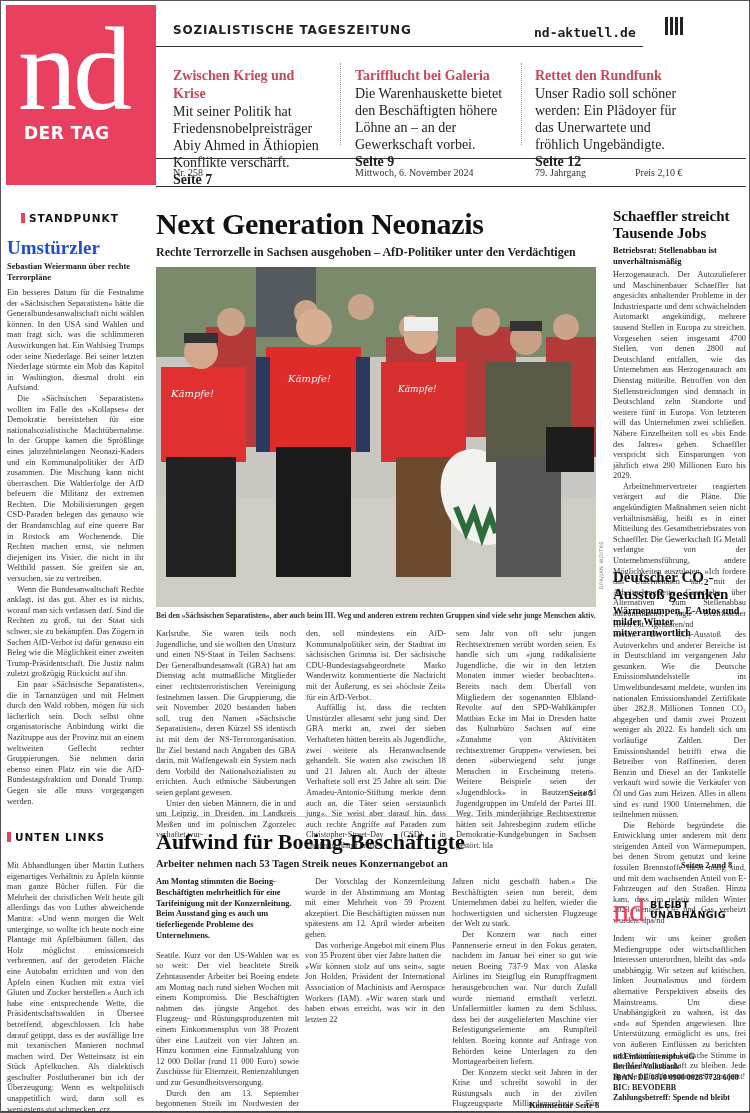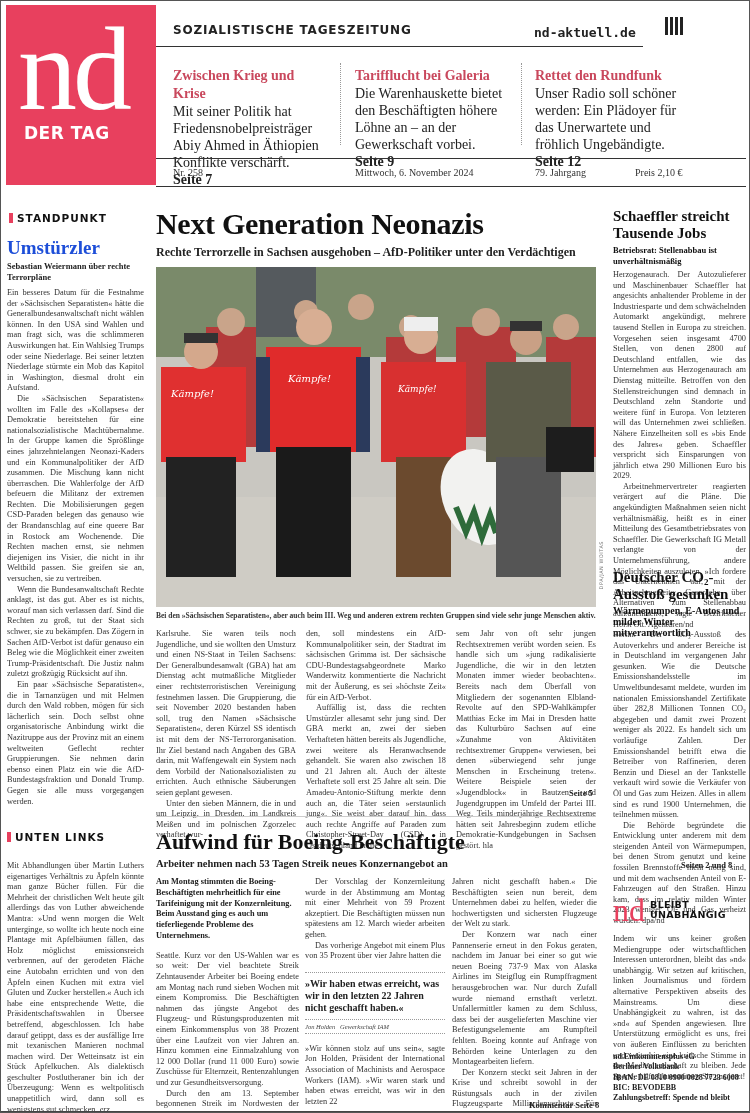--- a/index.html
+++ b/index.html
@@ -67,21 +67,21 @@
   <div class="body">Unser Radio soll schöner werden: Ein Plädoyer für das Unerwartete und fröhlich Ungebändigte.</div>
   <div class="page">Seite 12</div>
 </div>
 <div class="hline" style="left:155px;top:157px;width:590px"></div>
 <div class="meta" style="left:172px">Nr. 258</div>
 <div class="meta" style="left:354px">Mittwoch, 6. November 2024</div>
 <div class="meta" style="left:534px">79. Jahrgang</div>
 <div class="meta" style="left:634px">Preis 2,10 €</div>
 <div class="hline" style="left:155px;top:185px;width:590px"></div>
 
-<div class="section-label" style="left:8px;top:211px"><span class="bar"></span><span>STANDPUNKT</span></div>
+<div class="section-label" style="left:20px;top:211px"><span class="bar"></span><span>STANDPUNKT</span></div>
 <div class="abs serif" style="left:6px;top:236px;font-size:19px;font-weight:bold;color:#1d4ed8">Umstürzler</div>
 <div class="abs serif" style="left:6px;top:260px;width:130px;font-size:8.5px;line-height:11px;font-weight:bold">Sebastian Weiermann über rechte Terrorpläne</div>
 <div class="abs small" style="left:6px;top:287px;width:137px">
   <p>Ein besseres Datum für die Festnahme der »Sächsischen Separatisten« hätte die Generalbundesanwaltschaft nicht wählen können. In den USA sind Wahlen und man fragt sich, was die schlimmeren Auswirkungen hat. Ein Wahlsieg Trumps oder seine Niederlage. Bei seiner letzten Niederlage stürmte ein Mob das Kapitol in Washington, diesmal droht ein Aufstand.</p>
   <p>Die »Sächsischen Separatisten« wollten im Falle des »Kollapses« der Demokratie bereitstehen für eine nationalsozialistische Machtübernahme. In der Gruppe kamen die Sprößlinge eines jahrzehntelangen Neonazi-Kaders und ein Kommunalpolitiker der AfD zusammen. Die Mischung kann nicht überraschen. Die Wahlerfolge der AfD befeuern die Militanz der extremen Rechten. Die Mobilisierungen gegen CSD-Paraden belegen das genauso wie der Brandanschlag auf eine queere Bar in Rostock am Wochenende. Die Rechten machen ernst, sie nehmen diejenigen ins Visier, die nicht in ihr Weltbild passen. Sie greifen sie an, versuchen, sie zu vertreiben.</p>
   <p>Wenn die Bundesanwaltschaft Rechte anklagt, ist das gut. Aber es ist nichts, worauf man sich verlassen darf. Sind die Rechten zu groß, tut der Staat sich schwer, sie zu bekämpfen. Das Zögern in Sachen AfD-Verbot ist dafür genauso ein Beleg wie die Möglichkeit einer zweiten Trump-Präsidentschaft. Die Justiz nahm zuletzt großzügig Rücksicht auf ihn.</p>
   <p>Ein paar »Sächsische Separatisten«, die in Tarnanzügen und mit Helmen durch den Wald robben, mögen für sich lächerlich sein. Doch selbst ohne organisatorische Anbindung wirkt die Nazitruppe aus der Provinz mit an einem weltweiten Geflecht rechter Gruppierungen. Sie nehmen darin ebenso einen Platz ein wie die AfD-Bundestagsfraktion und Donald Trump. Gegen sie alle muss vorgegangen werden.</p>
 </div>
 
 <div class="section-label" style="left:6px;top:830px"><span class="bar"></span><span>UNTEN LINKS</span></div>
@@ -197,28 +197,22 @@
 
 <div class="col" style="left:155px;top:876px;width:143px">
   <div class="serif" style="font-size:8.3px;line-height:10.8px;font-weight:bold;color:#222;margin-bottom:9px">Am Montag stimmten die Boeing-Beschäftigten mehrheitlich für eine Tarifeinigung mit der Konzernleitung. Beim Ausstand ging es auch um tieferliegende Probleme des Unternehmens.</div>
   <div class="small">
     <p>Seattle.   Kurz vor den US-Wahlen war es so weit: Der viel beachtete Streik Zehntausender Arbeiter bei Boeing endete am Montag nach rund sieben Wochen mit einem Kompromiss. Die Beschäftigten nahmen das jüngste Angebot des Flugzeug- und Rüstungsproduzenten mit einem Einkommensplus von 38 Prozent über eine Laufzeit von vier Jahren an. Hinzu kommen eine Einmalzahlung von 12 000 Dollar (rund 11 000 Euro) sowie Zuschüsse für Elternzeit, Rentenzahlungen und zur Gesundheitsversorgung.</p>
     <p>Durch den am 13. September begonnenen Streik im Nordwesten der USA wurde die Produktion von Boeings Bestseller-Modell 737 sowie des Langstreckenjets 777 lahmgelegt. Damit dürfte Boeing weiter in Rückstand mit den Auslieferungen geraten.</p>
   </div>
 </div>
 <div class="col" style="left:304px;top:876px;width:140px">
   <div class="small">
-    <p style="text-indent:10px">Der Vorschlag der Konzernleitung wurde in der Abstimmung am Montag mit einer Mehrheit von 59 Prozent akzeptiert. Die Beschäftigten müssen nun spätestens am 12. March wieder arbeiten gehen.</p>
+    <p style="text-indent:10px">Der Vorschlag der Konzernleitung wurde in der Abstimmung am Montag mit einer Mehrheit von 59 Prozent akzeptiert. Die Beschäftigten müssen nun spätestens am 12. April wieder arbeiten gehen.</p>
     <p>Das vorherige Angebot mit einem Plus von 35 Prozent über vier Jahre hatten die</p>
-  </div>
-  <div style="border-top:1px dotted #999;border-bottom:1px dotted #999;margin:10px 0 10px;padding:5px 0 0">
-    <div class="quote">»Wir haben etwas erreicht, was wir in den letzten 22 Jahren nicht geschafft haben.«</div>
-    <div style="border-top:1px dotted #999;margin-top:5px;padding:3px 0;font-family:'Liberation Serif',serif;font-style:italic;font-size:6.5px;color:#444">
-      <span>Jon Holden</span>&nbsp;&nbsp;&nbsp;<span>Gewerkschaft IAM</span>
-    </div>
   </div>
   <div class="small">
     <p>»Wir können stolz auf uns sein«, sagte Jon Holden, Präsident der International Association of Machinists and Aerospace Workers (IAM). »Wir waren stark und haben etwas erreicht, was wir in den letzten 22</p>
   </div>
 </div>
 <div class="col small" style="left:451px;top:876px;width:145px">
   <p>Jahren nicht geschafft haben.« Die Beschäftigten seien nun bereit, dem Unternehmen dabei zu helfen, wieder die hochwertigsten und sichersten Flugzeuge der Welt zu stark.</p>
   <p>Der Konzern war nach einer Pannenserie erneut in den Fokus geraten, nachdem im Januar bei einer so gut wie neuen Boeing 737-9 Max von Alaska Airlines im Steigflug ein Rumpffragment herausgebrochen war. Nur durch Zufall wurde niemand ernsthaft verletzt. Unfallermittler kamen zu dem Schluss, dass bei der ausgelieferten Maschine vier Befestigungselemente am Rumpfteil fehlten. Boeing konnte auf Anfrage von Behörden keine Unterlagen zu den Montagearbeiten liefern.</p>
   <p>Der Konzern steckt seit Jahren in der Krise und schreibt sowohl in der Rüstungsals auch in der zivilen Flugzeugsparte Milliardenverluste. Für Unmut hatte im laufenden Arbeitskampf eine Ankündigung des Managements gesorgt, zehn Prozent der Stellen abbauen zu wollen.   dpa/nd</p>
 </div>

